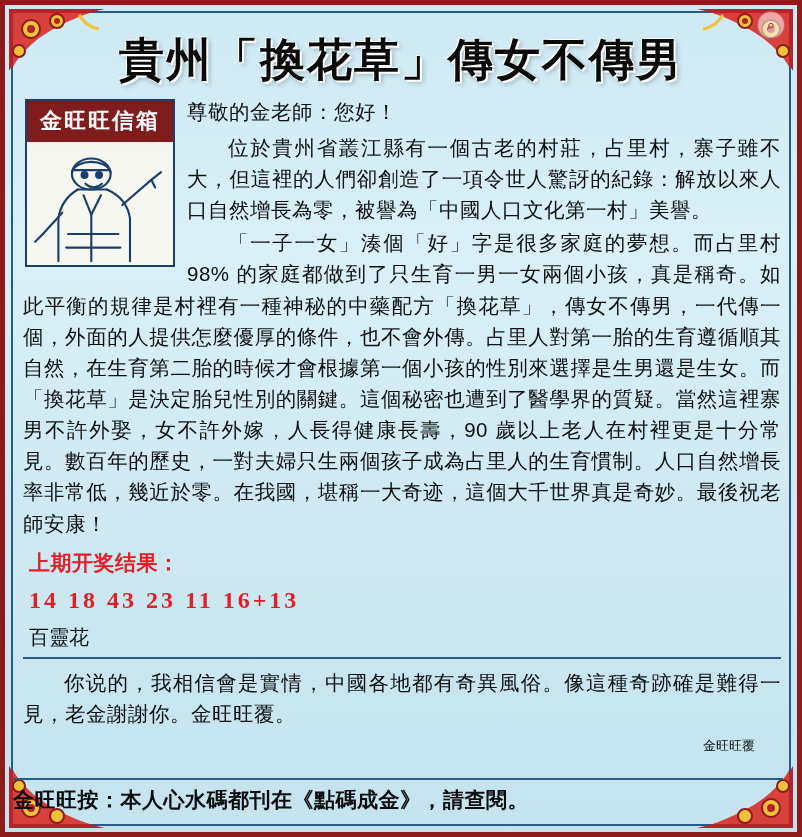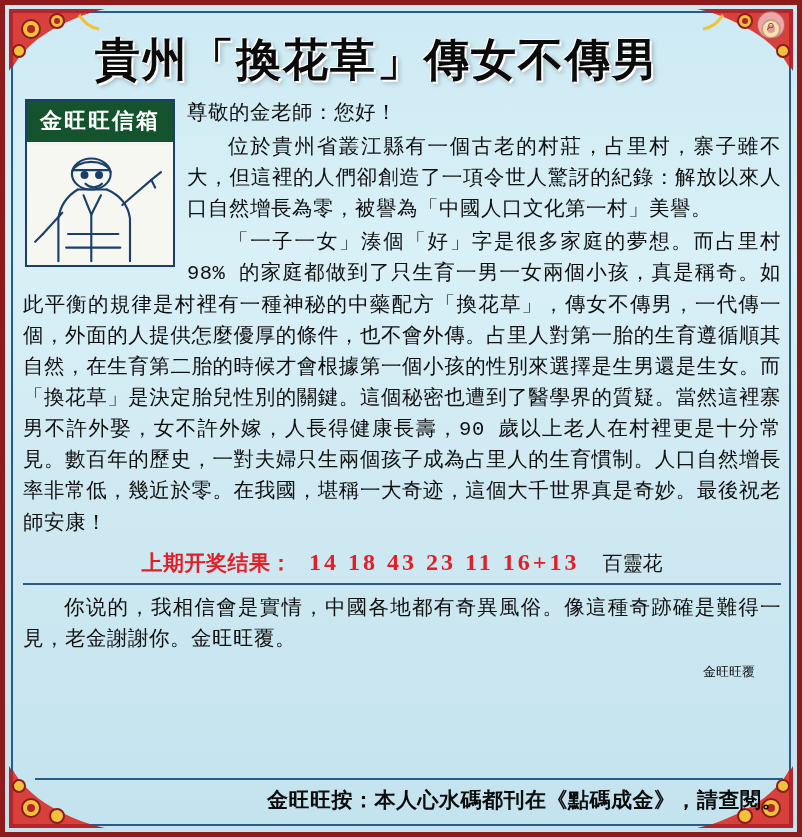--- a/index.html
+++ b/index.html
@@ -45,21 +45,21 @@
 
   
   .title-wrap {
     position: absolute;
     left: 90px;
     right: 90px;
     top: 22px;
     height: 66px;
     display: flex;
     align-items: center;
-    justify-content: flex-start;
+    justify-content: center;
   }
   .title {
     font-family: "DejaVu Serif", serif;
     font-weight: bold;
     font-size: 45px;
     letter-spacing: 2px;
     color: #0b0b0b;
     text-shadow:
       2px 2px 0 #ffffff,
       -1px -1px 0 #ffffff,
@@ -81,39 +81,39 @@
     width: 150px;
     height: 168px;
     margin: 2px 12px 4px 2px;
     background: #f3f4ef;
     border: 2px solid #1b3f6b;
     box-sizing: border-box;
     position: relative;
     overflow: hidden;
   }
   .logo-banner {
-    background: #14532d;
+    background: #7f1d1d;
     color: #ffffff;
     font-family: "DejaVu Serif", serif;
     font-weight: bold;
     font-size: 22px;
     text-align: center;
     padding: 5px 0 6px;
     letter-spacing: 2px;
     white-space: nowrap;
   }
   .logo-art {
     position: absolute;
     left: 0; right: 0; top: 44px; bottom: 0;
     background: #f7f7f2;
   }
   .logo-art svg { display: block; width: 100%; height: 100%; }
 
   .para {
-    font-family: Liberation Mono, monospace;
+    font-family: Liberation Sans, sans-serif;
     font-size: 20.5px;
     line-height: 1.52;
     color: #101010;
     text-align: justify;
     margin: 0 0 2px 0;
     letter-spacing: 0.5px;
   }
   .para.indent { text-indent: 2em; }
 
   .salutation {
@@ -123,23 +123,24 @@
     color: #101010;
     margin: 0 0 4px 16px;
     letter-spacing: 0.5px;
   }
 
   
   .result-line {
     display: flex;
     align-items: baseline;
     justify-content: center;
-    gap: 17px;
+    gap: 10px;
     margin: 10px 0 6px 0;
     font-family: "DejaVu Serif", serif;
+    flex-direction: column;
   }
   .result-label {
     color: #e21e26;
     font-size: 21px;
     font-weight: bold;
     letter-spacing: 0.5px;
   }
   .result-numbers {
     color: #e21e26;
     font-size: 24px;
@@ -164,27 +165,27 @@
     text-align: right;
     font-family: "DejaVu Serif", serif;
     font-size: 13px;
     color: #101010;
     margin: 8px 26px 0 0;
   }
 
   
   .footer {
     position: absolute;
-    left: 30px;
+    left: 8px;
     right: 14px;
     bottom: 12px;
     height: 40px;
     display: flex;
     align-items: center;
-    justify-content: flex-end;
+    justify-content: flex-start;
     border-top: 2px solid #2a5b86;
   }
   .footer-text {
     font-family: "DejaVu Serif", serif;
     font-weight: bold;
     font-size: 21px;
     color: #0c0c0c;
     letter-spacing: 0.5px;
     white-space: nowrap;
   }

